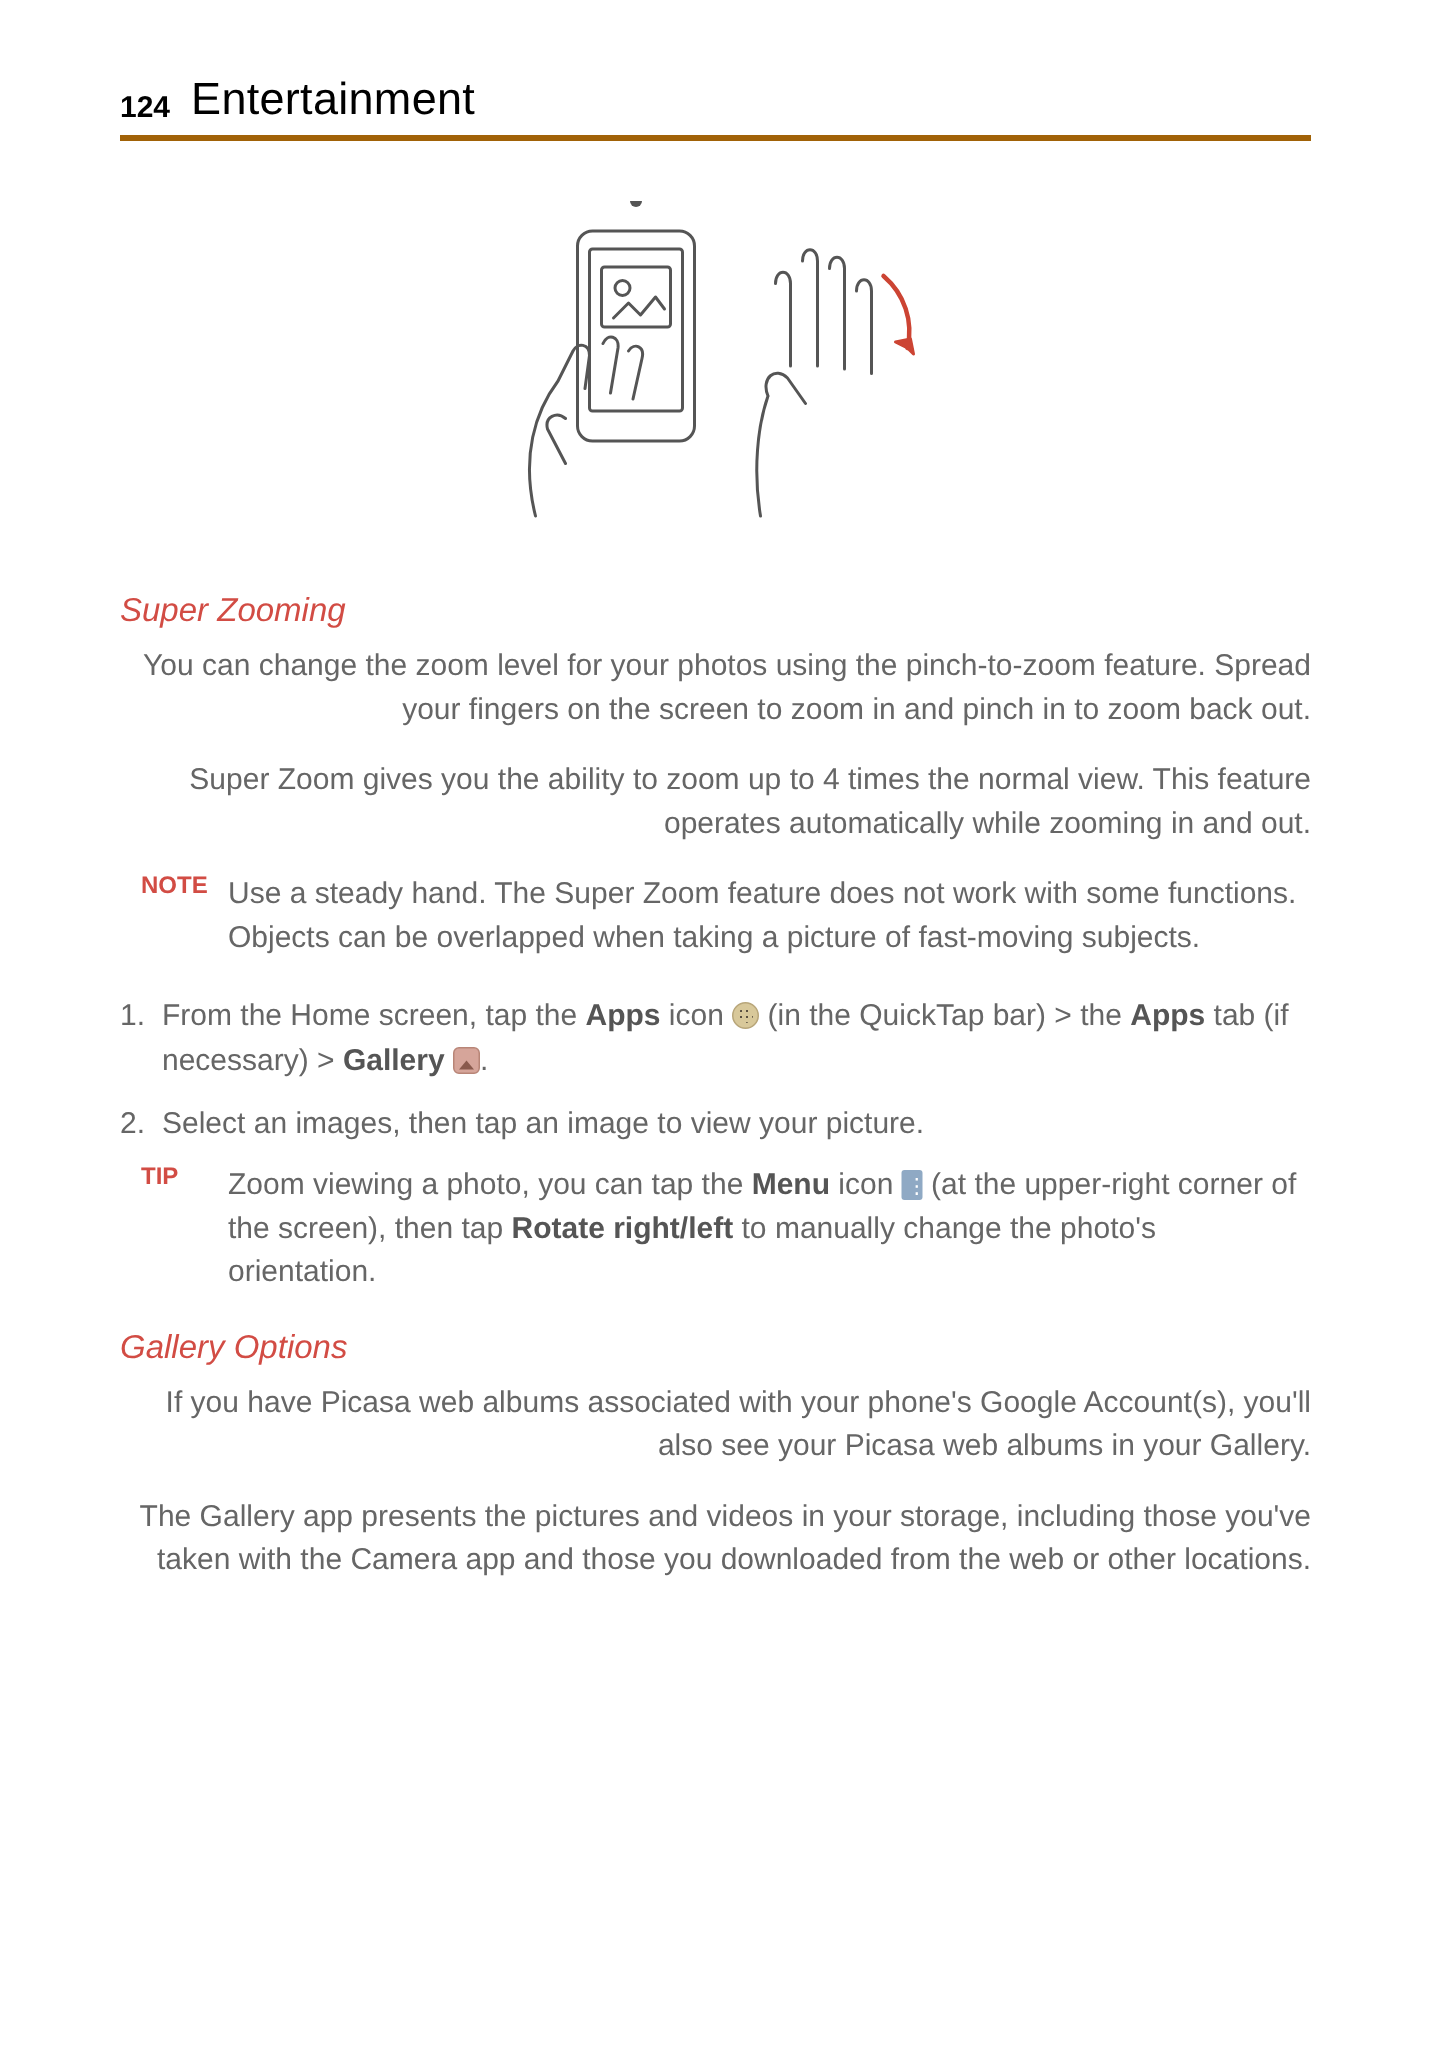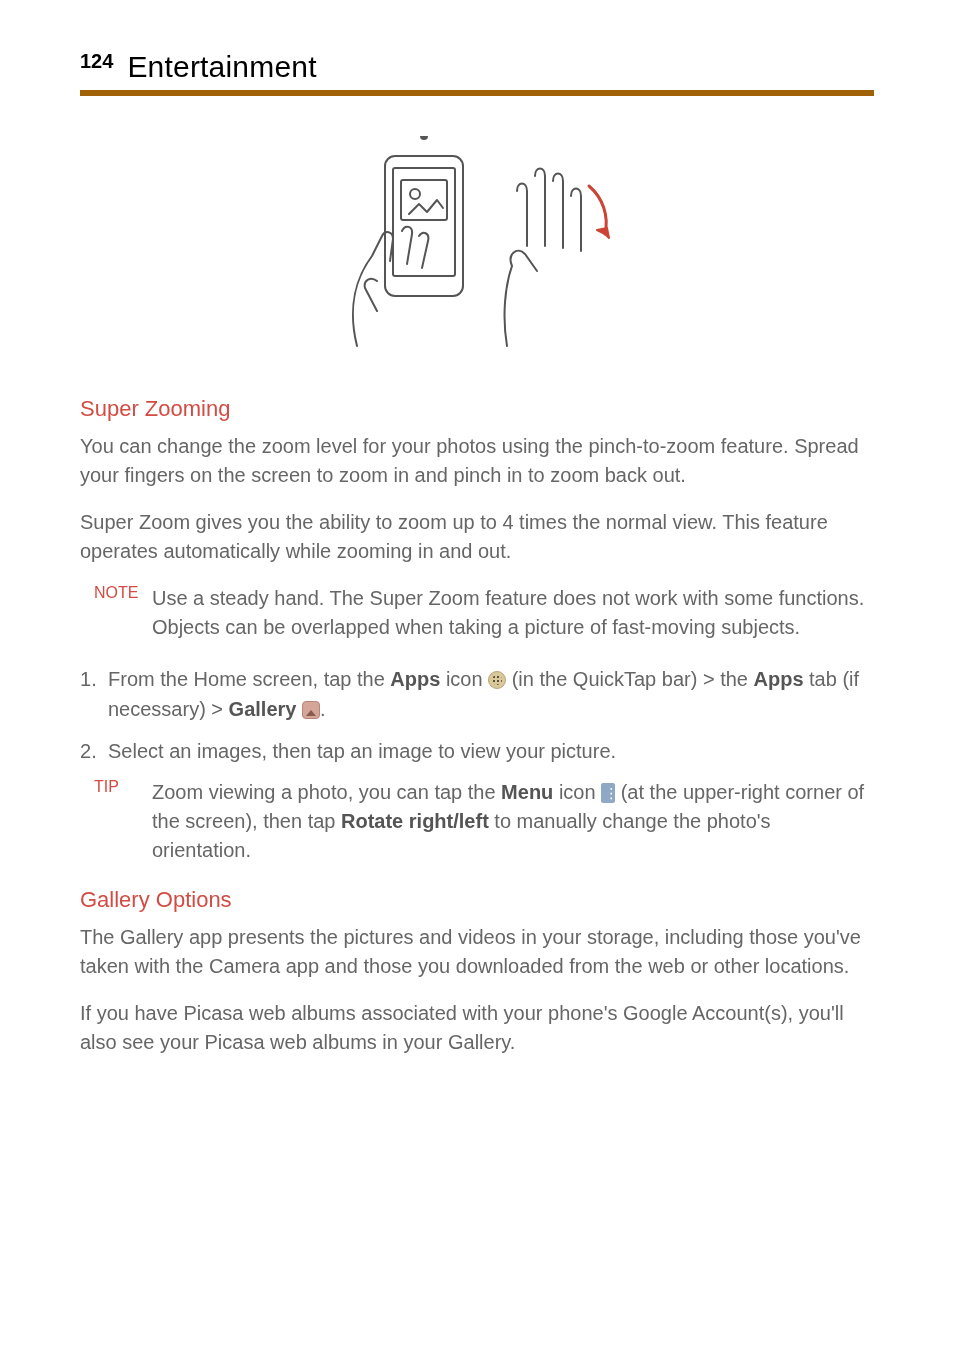--- a/index.html
+++ b/index.html
@@ -1,26 +1,26 @@
 <!DOCTYPE html>
 <html><head>
 <meta charset="utf-8">
 <style>
   * { box-sizing: border-box; margin: 0; padding: 0; }
   html, body { width: 954px; height: 1372px; background: #fff; font-family: "Helvetica Neue", Arial, sans-serif; color: #666; }
   .page { padding: 50px 80px 40px 80px; }
-  .header-row { display: flex; align-items: flex-start; border-bottom: 6px solid #a16207; padding-bottom: 6px; margin-bottom: 40px; }
+  .header-row { display: flex; align-items: flex-end; border-bottom: 4px solid #a16207; padding-bottom: 6px; margin-bottom: 40px; }
   .page-num { font-weight: 700; color: #000; font-size: 20px; margin-right: 14px; }
   .header-title { font-weight: 400; color: #000; font-size: 30px; letter-spacing: 0.2px; }
   .illustration { display: flex; justify-content: center; margin: 10px 0 40px 0; }
   .illustration svg { width: 300px; height: 220px; }
-  .section-title { color: #d24c44; font-size: 22px; font-weight: 500; margin: 18px 0 10px 0; }
-  p.body { font-size: 20px; line-height: 1.45; color: #666; margin-bottom: 18px; font-weight: 300; }
+  .section-title { color: #d24c44; font-size: 22px; font-weight: 500; margin: 18px 0 10px 0; font-style: italic; }
+  p.body { font-size: 20px; line-height: 1.45; color: #666; margin-bottom: 18px; font-weight: 300; text-align: right; }
   .note-row { display: flex; margin: 6px 0 22px 0; }
-  .note-label { color: #d24c44; font-weight: 400; font-size: 16px; width: 72px; flex-shrink: 0; padding-left: 14px; }
+  .note-label { color: #d24c44; font-weight: 700; font-size: 16px; width: 72px; flex-shrink: 0; padding-left: 14px; }
   .note-text { font-size: 20px; line-height: 1.45; color: #666; font-weight: 300; }
   ol.steps { list-style: none; counter-reset: step; margin: 0 0 8px 0; }
   ol.steps > li { counter-increment: step; font-size: 20px; line-height: 1.5; color: #666; padding-left: 28px; position: relative; margin-bottom: 12px; font-weight: 300; }
   ol.steps > li::before { content: counter(step) "."; position: absolute; left: 0; color: #666; }
   .bold { font-weight: 600; color: #555; }
   .inline-icon { display: inline-block; vertical-align: middle; width: 18px; height: 18px; border-radius: 4px; position: relative; top: -1px; }
   .apps-icon { background: #d8c89a; border: 1px solid #b8a67a; position: relative; border-radius: 50%; }
   .apps-icon::after { content: ""; position: absolute; inset: 3px; border-radius: 50%; background: radial-gradient(circle, #5a5040 1px, transparent 1px); background-size: 4px 4px; }
   .gallery-icon { background: #d6a59a; border: 1px solid #b88577; }
   .gallery-icon::after { content:""; position:absolute; left:3px; bottom:2px; width:0; height:0; border-left:5px solid transparent; border-right:5px solid transparent; border-bottom:6px solid #8a5a4d; }
@@ -78,16 +78,16 @@
   </ol>
 
   <div class="note-row">
     <div class="note-label">TIP</div>
     <div class="note-text">
       <span>Zoom viewing a photo, you can tap the </span><span class="bold">Menu</span><span> icon </span><span class="inline-icon menu-icon"></span><span> (at the upper-right corner of the screen), then tap </span><span class="bold">Rotate right/left</span><span> to manually change the photo's orientation.</span>
     </div>
   </div>
 
   <div class="section-title">Gallery Options</div>
+  <p class="body">If you have Picasa web albums associated with your phone's Google Account(s), you'll also see your Picasa web albums in your Gallery.</p>
   <p class="body">The Gallery app presents the pictures and videos in your storage, including those you've taken with the Camera app and those you downloaded from the web or other locations.</p>
-  <p class="body">If you have Picasa web albums associated with your phone's Google Account(s), you'll also see your Picasa web albums in your Gallery.</p>
 
 </div>
 
 </body></html>

